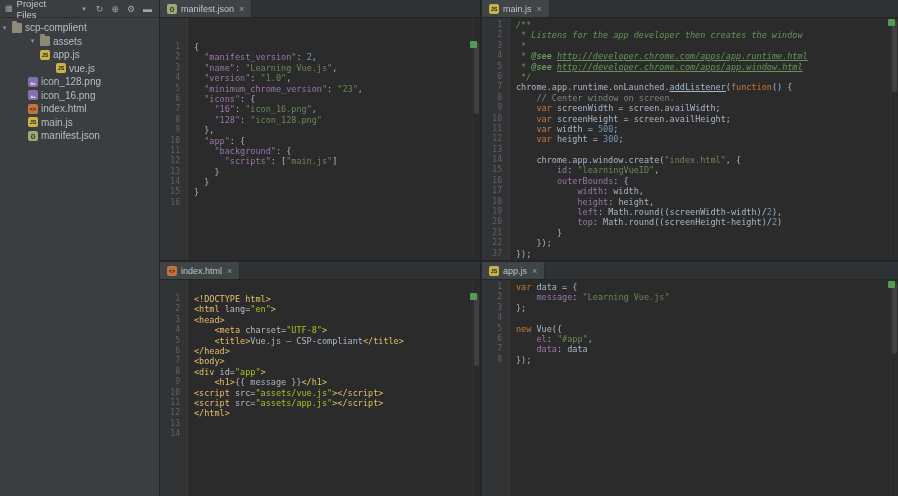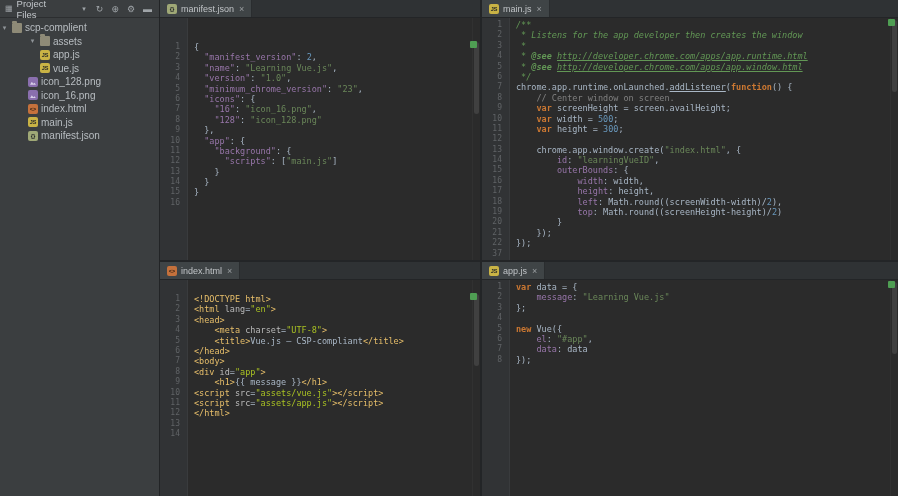--- a/index.html
+++ b/index.html
@@ -36,21 +36,21 @@
   .pane-bottom{flex:1}
   .tabbar{height:18px;flex:none;background:#2F3234;border-bottom:1px solid #232527;display:flex;align-items:stretch}
   .tab{display:flex;align-items:center;gap:4px;padding:0 7px;background:#3F4446;border-right:1px solid #2a2d2f;font-size:9px;color:#c0c4c7;cursor:default}
   .tab-close{color:#9a9ea1;font-size:9px;margin-left:1px}
   
   .editor{flex:1;display:flex;min-height:0;position:relative;font-family:"DejaVu Sans Mono","Liberation Mono",monospace}
   .gutter{width:28px;flex:none;background:#313335;border-right:1px solid #393b3d;color:#606366;font-size:8px;text-align:right;padding:var(--pad) 7px 0 0}
   .code{flex:1;font-size:8.5px;color:#A9B7C6;padding:var(--pad) 0 0 6px;overflow:hidden}
   .ln{height:10.4px;line-height:10.4px}
   .cl{height:10.4px;line-height:10.4px;white-space:pre}
-  .tk-o{font-weight:bold}
+  .tk-o{font-weight:normal}
   .tk-d,.tk-dt,.tk-du{font-style:italic}
   .tk-dt{font-weight:bold}
   .tk-du,.tk-u{text-decoration:underline}
   .indicator{position:absolute;top:calc(var(--pad) - 1px);right:3px;width:7px;height:7px;background:#4F9E53;border-radius:1px}
   .vscroll{position:absolute;top:0;right:0;bottom:0;width:8px;border-left:1px solid rgba(255,255,255,0.03)}
   .vthumb{position:absolute;top:var(--pad);right:1px;width:5px;height:72px;background:rgba(255,255,255,0.10);border-radius:3px}
 </style>
 <style>.tk-p{color:#A9B7C6}
 .tk-k{color:#9876AA}
 .tk-s{color:#6A8759}
@@ -90,21 +90,21 @@
         <div class="tree-row" style="padding-left: 28px;">
           <span class="tree-arrow">▾</span>
           <span class="file-ic ic-folder"></span>
           <span class="tree-label">assets</span>
         </div>
         <div class="tree-row" style="padding-left: 28px;">
           <span class="tree-arrow"></span>
           <span class="file-ic ic-js">JS</span>
           <span class="tree-label">app.js</span>
         </div>
-        <div class="tree-row" style="padding-left: 28px;">
+        <div class="tree-row" style="padding-left: 28px; margin-left: 16px;">
           <span class="tree-arrow"></span>
           <span class="file-ic ic-js">JS</span>
           <span class="tree-label">vue.js</span>
         </div>
         <div class="tree-row" style="padding-left: 16px;">
           <span class="tree-arrow"></span>
           <span class="file-ic ic-image"></span>
           <span class="tree-label">icon_128.png</span>
         </div>
         <div class="tree-row" style="padding-left: 16px;">
@@ -272,20 +272,21 @@
             </div>
           <div class="code">
               <div class="cl"><span class="tk-d">/**</span></div>
               <div class="cl"><span class="tk-d"> * Listens for the app developer then creates the window</span></div>
               <div class="cl"><span class="tk-d"> *</span></div>
               <div class="cl"><span class="tk-d"> * </span><span class="tk-dt">@see</span><span class="tk-d"> </span><span class="tk-du">http://developer.chrome.com/apps/app.runtime.html</span></div>
               <div class="cl"><span class="tk-d"> * </span><span class="tk-dt">@see</span><span class="tk-d"> </span><span class="tk-du">http://developer.chrome.com/apps/app.window.html</span></div>
               <div class="cl"><span class="tk-d"> */</span></div>
               <div class="cl"><span class="tk-p">chrome.app.runtime.onLaunched.</span><span class="tk-u">addListener</span><span class="tk-p">(</span><span class="tk-o">function</span><span class="tk-p">() {</span></div>
               <div class="cl"><span class="tk-p">    </span><span class="tk-c">// Center window on screen.</span></div>
+              <div class="cl"><span class="tk-p">    </span><span class="tk-o">var</span><span class="tk-p"> screenWidth = screen.availWidth;</span></div>
               <div class="cl"><span class="tk-p">    </span><span class="tk-o">var</span><span class="tk-p"> screenHeight = screen.availHeight;</span></div>
               <div class="cl"><span class="tk-p">    </span><span class="tk-o">var</span><span class="tk-p"> width = </span><span class="tk-n">500</span><span class="tk-p">;</span></div>
               <div class="cl"><span class="tk-p">    </span><span class="tk-o">var</span><span class="tk-p"> height = </span><span class="tk-n">300</span><span class="tk-p">;</span></div>
               <div class="cl">&nbsp;</div>
               <div class="cl"><span class="tk-p">    chrome.app.window.create(</span><span class="tk-s">"index.html"</span><span class="tk-p">, {</span></div>
               <div class="cl"><span class="tk-p">        </span><span class="tk-k">id</span><span class="tk-p">: </span><span class="tk-s">"learningVueID"</span><span class="tk-p">,</span></div>
               <div class="cl"><span class="tk-p">        </span><span class="tk-k">outerBounds</span><span class="tk-p">: {</span></div>
               <div class="cl"><span class="tk-p">            </span><span class="tk-k">width</span><span class="tk-p">: width,</span></div>
               <div class="cl"><span class="tk-p">            </span><span class="tk-k">height</span><span class="tk-p">: height,</span></div>
               <div class="cl"><span class="tk-p">            </span><span class="tk-k">left</span><span class="tk-p">: Math.round((screenWidth-width)/</span><span class="tk-n">2</span><span class="tk-p">),</span></div>

